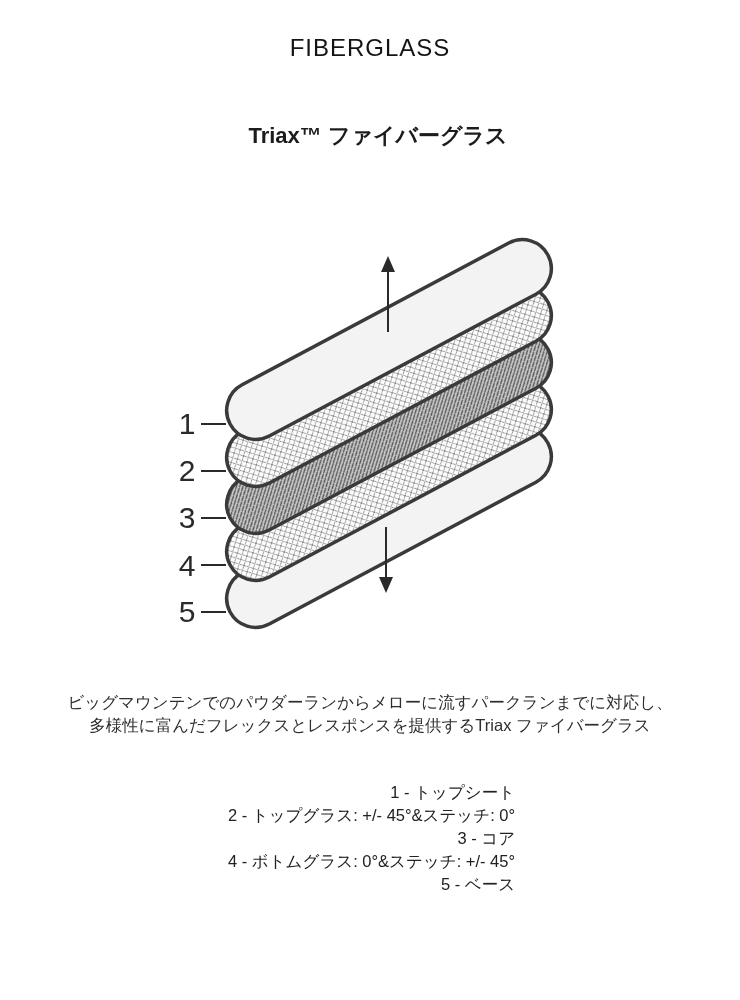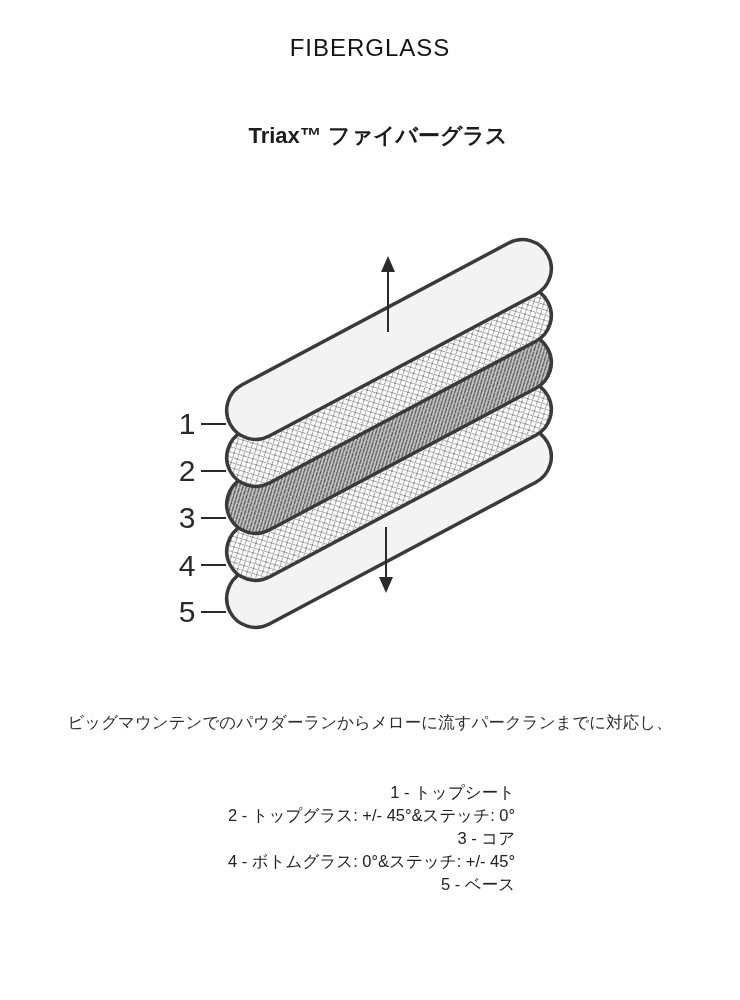--- a/index.html
+++ b/index.html
@@ -20,21 +20,21 @@
     position:absolute; top:121px; left:0; width:740px;
     text-align:center; font-size:22px; font-weight:600; color:#1c1c1c;margin-left:8px;
   }
   .diagram { position:absolute; top:190px; left:0; width:740px; height:480px; }
   .diagram text.layer-num {
     font-family:"Liberation Sans","DejaVu Sans",sans-serif;
     font-size:30px; fill:#2a2a2a;
   }
   .description {
     position:absolute; top:691px; left:0; width:740px;
-    text-align:center; font-size:16.5px; line-height:23px; color:#2e2e2e;margin-top:20px;
+    text-align:center; font-size:16.5px; line-height:23px; color:#2e2e2e;
   }
   .legend {
     position:absolute; top:781px; left:228px;
     font-size:16.5px; line-height:23px; color:#222222; text-align:right;
   }
 </style>
 </head>
 <body>
 
 <div class="page">
@@ -92,20 +92,21 @@
 
     <text class="layer-num" x="187" y="244" text-anchor="middle">1</text>
     <text class="layer-num" x="187" y="291" text-anchor="middle">2</text>
     <text class="layer-num" x="187" y="338" text-anchor="middle">3</text>
     <text class="layer-num" x="187" y="386" text-anchor="middle">4</text>
     <text class="layer-num" x="187" y="432" text-anchor="middle">5</text>
   </svg>
 
   <div class="description">
     <div>ビッグマウンテンでのパウダーランからメローに流すパークランまでに対応し、</div>
+    <div>多様性に富んだフレックスとレスポンスを提供するTriax ファイバーグラス</div>
   </div>
 
   <div class="legend">
     <div>1 - トップシート</div>
     <div>2 - トップグラス: +/- 45°&amp;ステッチ: 0°</div>
     <div>3 - コア</div>
     <div>4 - ボトムグラス: 0°&amp;ステッチ: +/- 45°</div>
     <div>5 - ベース</div>
   </div>
 

